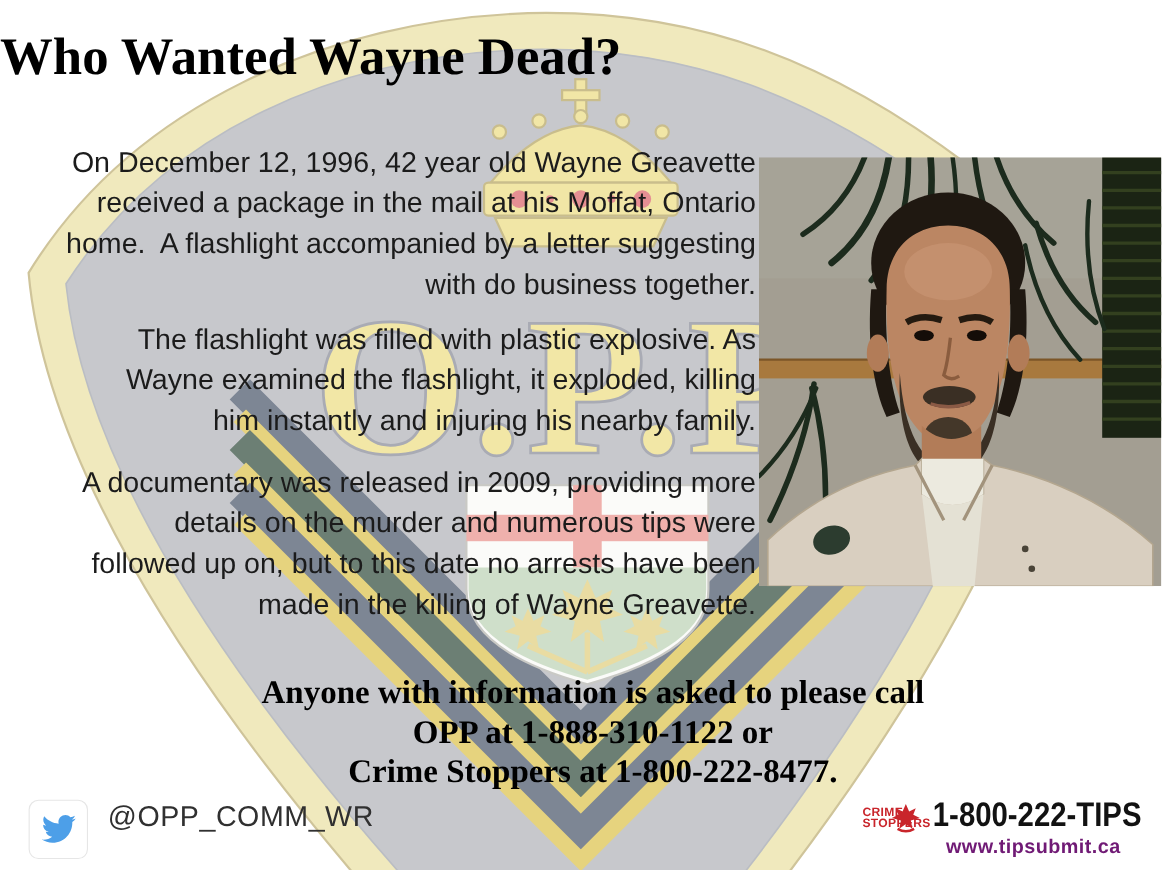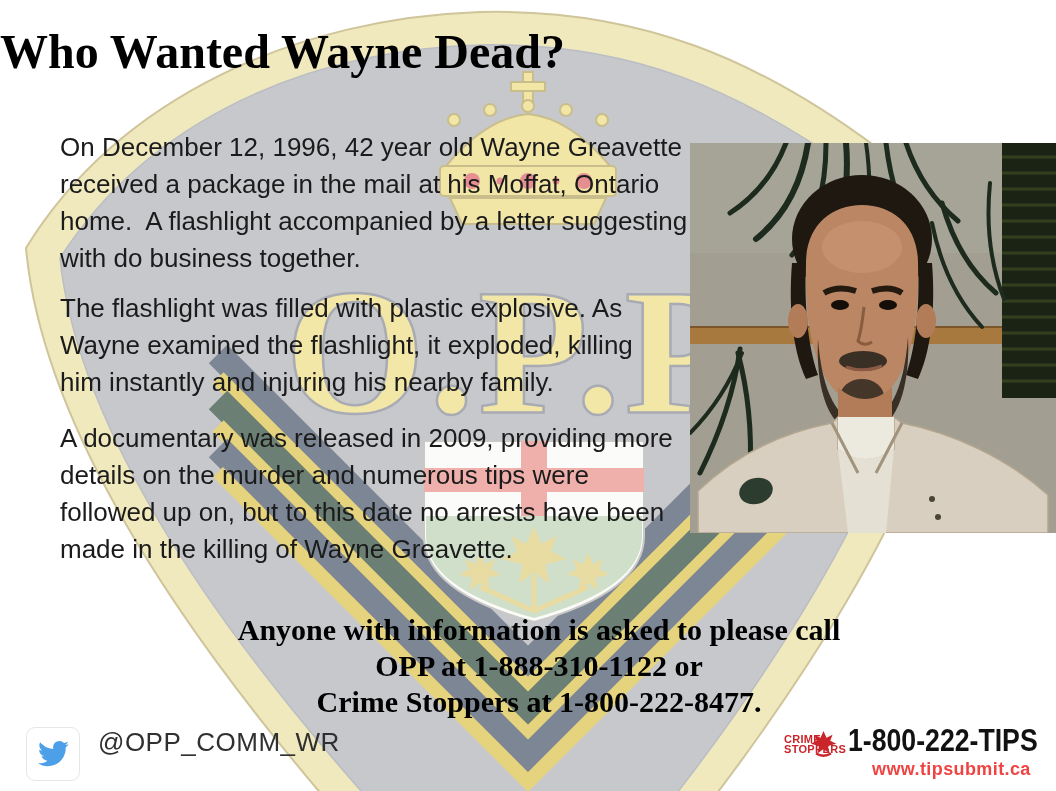--- a/index.html
+++ b/index.html
@@ -7,35 +7,35 @@
          font-family:"Liberation Sans",sans-serif;}
   .watermark{position:absolute;left:0;top:0;z-index:0;}
   .photo{position:absolute;left:690px;top:143px;width:366px;height:390px;z-index:2;overflow:hidden;}
   .page-title{position:absolute;top:24px;left:0;width:100%;margin:0;z-index:3;
          font-family:"Liberation Serif",serif;font-weight:bold;font-size:48px;color:#000;}
   .body-text{position:absolute;left:60px;top:129px;z-index:3;color:#1b1b1b;
          font-size:26px;line-height:37px;}
   .para{margin:0;}
   .para-2{margin-top:13px;}
   .para-3{margin-top:19px;}
-  .ln{white-space:pre;display:block;}
+  .ln{white-space:pre;display:block;text-align:right;}
   .cta{position:absolute;top:612px;left:0;width:100%;padding-left:22px;box-sizing:border-box;
        text-align:center;z-index:3;font-family:"Liberation Serif",serif;font-weight:bold;
        font-size:30px;line-height:36px;color:#000;}
   .footer-left{position:absolute;left:26px;top:727px;z-index:3;display:flex;align-items:flex-start;}
   .tw-box{width:52px;height:52px;background:#fff;border:1px solid #e6e6e6;border-radius:9px;
           display:flex;align-items:center;justify-content:center;}
   .tw-handle{margin-left:18px;font-size:26px;color:#303030;letter-spacing:0.5px;}
   .footer-right{position:absolute;left:768px;top:726px;width:282px;height:60px;z-index:3;}
   .cs-brand{position:absolute;left:16px;top:8px;color:#c9252b;font-weight:bold;font-size:11px;
             line-height:10px;letter-spacing:0.3px;font-family:"Liberation Sans",sans-serif;}
   .cs-leaf{position:absolute;left:42px;top:2px;}
   .cs-phone{position:absolute;left:80px;top:-3px;font-size:31px;font-weight:bold;color:#121212;
             transform:scaleX(0.86);transform-origin:left center;white-space:nowrap;}
-  .cs-site{position:absolute;left:104px;top:33px;font-size:18px;font-weight:bold;color:#ef4444;
+  .cs-site{position:absolute;left:92px;top:33px;font-size:18px;font-weight:bold;color:#701a75;
            letter-spacing:0.4px;}
 </style>
 </head>
 <body>
 
 <div class="slide">
 
   <svg class="watermark" width="1056" height="791" viewBox="0 0 1056 791" aria-hidden="true">
     <defs>
       <clipPath id="badgeClip">

